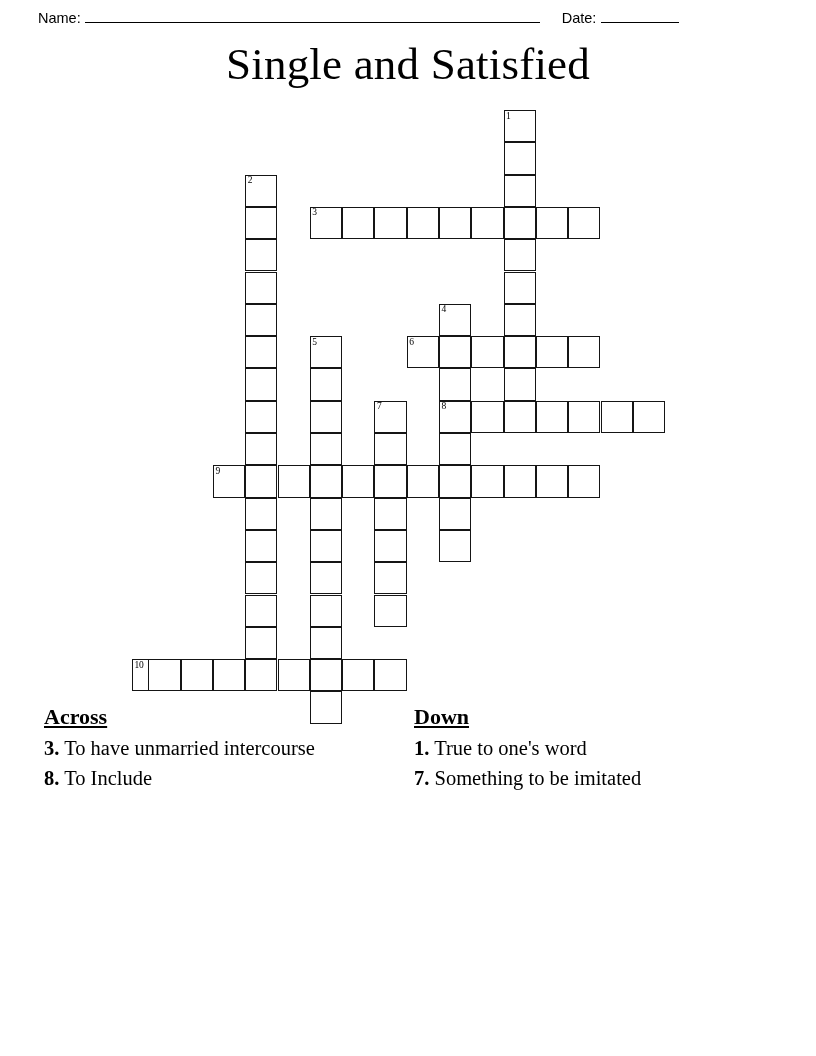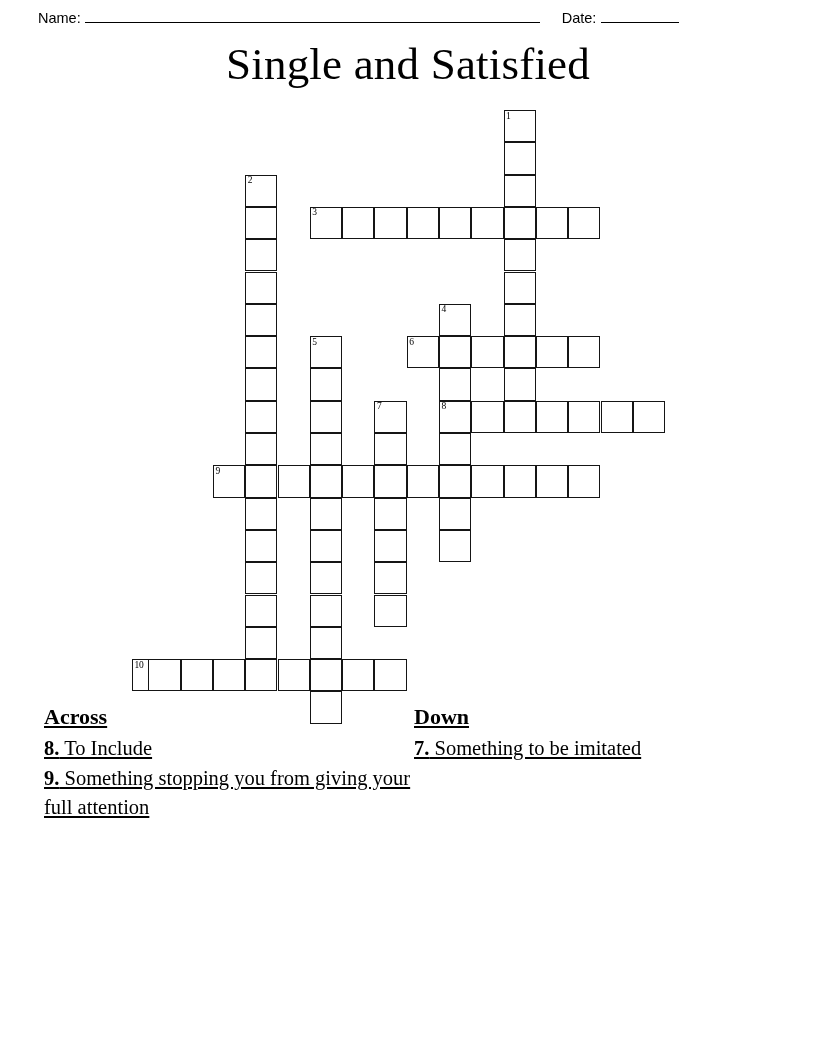--- a/index.html
+++ b/index.html
@@ -98,21 +98,21 @@
   
   .clue-area {
     position: absolute;
     left: 44px;
     top: 702px;
     width: 740px;
     display: flex;
     flex-direction: row;
     align-items: flex-start;
   }
-  .clue-col { width: 370px; text-decoration: underline; }
+  .clue-col { width: 370px; }
   .clue-col.down { width: 370px; }
   .clue-heading {
     font-family: "Liberation Serif", "DejaVu Serif", serif;
     font-size: 22px;
     font-weight: bold;
     text-decoration: underline;
     line-height: 30px;
     margin: 0 0 2px 0;
     display: inline-block;
   }
@@ -246,23 +246,24 @@
     <div class="cw-cell" style="left: 309.8px; top: 659.1px;"></div>
     <div class="cw-cell" style="left: 342.1px; top: 659.1px;"></div>
     <div class="cw-cell" style="left: 374.4px; top: 659.1px;"></div>
     <div class="cw-cell" style="left: 309.8px; top: 691.4px;"></div>
   </div>
 
 <div class="clue-area">
   <div class="clue-col across">
     <div class="clue-heading">Across</div>
     <div id="across-list">
+        <p class="clue-item"><span class="clue-num">3.</span><span class="clue-text"> To have unmarried intercourse</span></p>
         <p class="clue-item"><span class="clue-num">8.</span><span class="clue-text"> To Include</span></p>
-        <p class="clue-item"><span class="clue-num">9.</span><span class="clue-text"> Something stopping you from giving your full attention</span></p>
       </div>
   </div>
   <div class="clue-col down">
     <div class="clue-heading">Down</div>
     <div id="down-list">
+        <p class="clue-item"><span class="clue-num">1.</span><span class="clue-text"> True to one's word</span></p>
         <p class="clue-item"><span class="clue-num">7.</span><span class="clue-text"> Something to be imitated</span></p>
       </div>
   </div>
 </div>
 
 </body></html>

